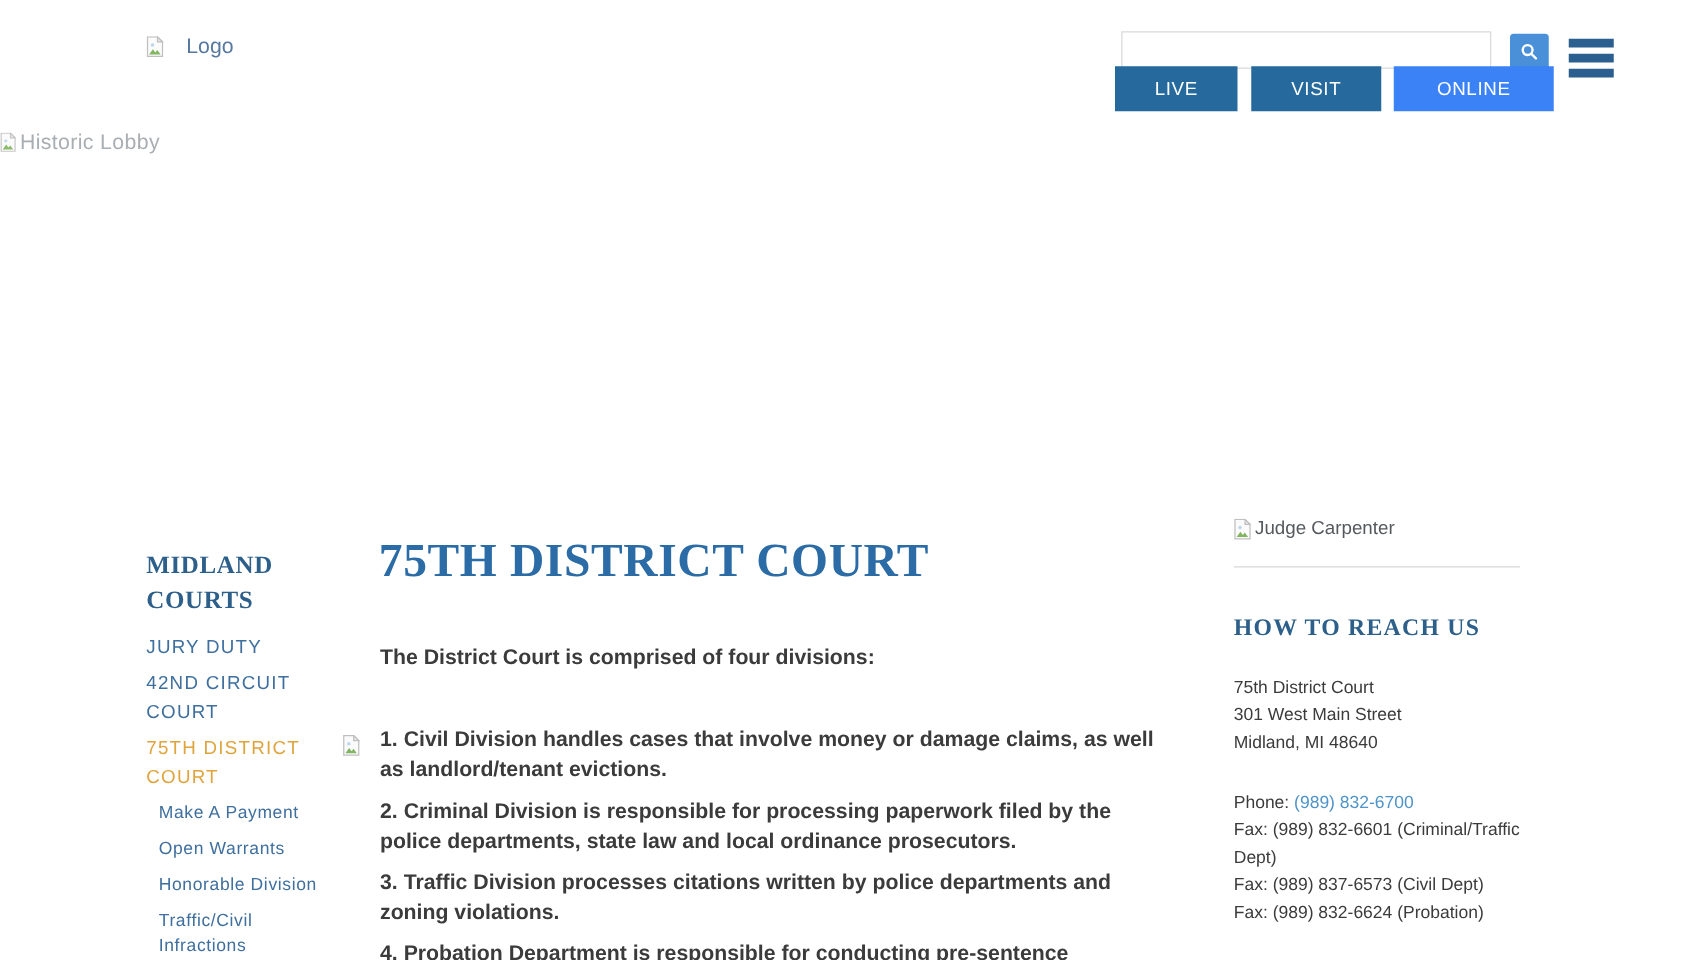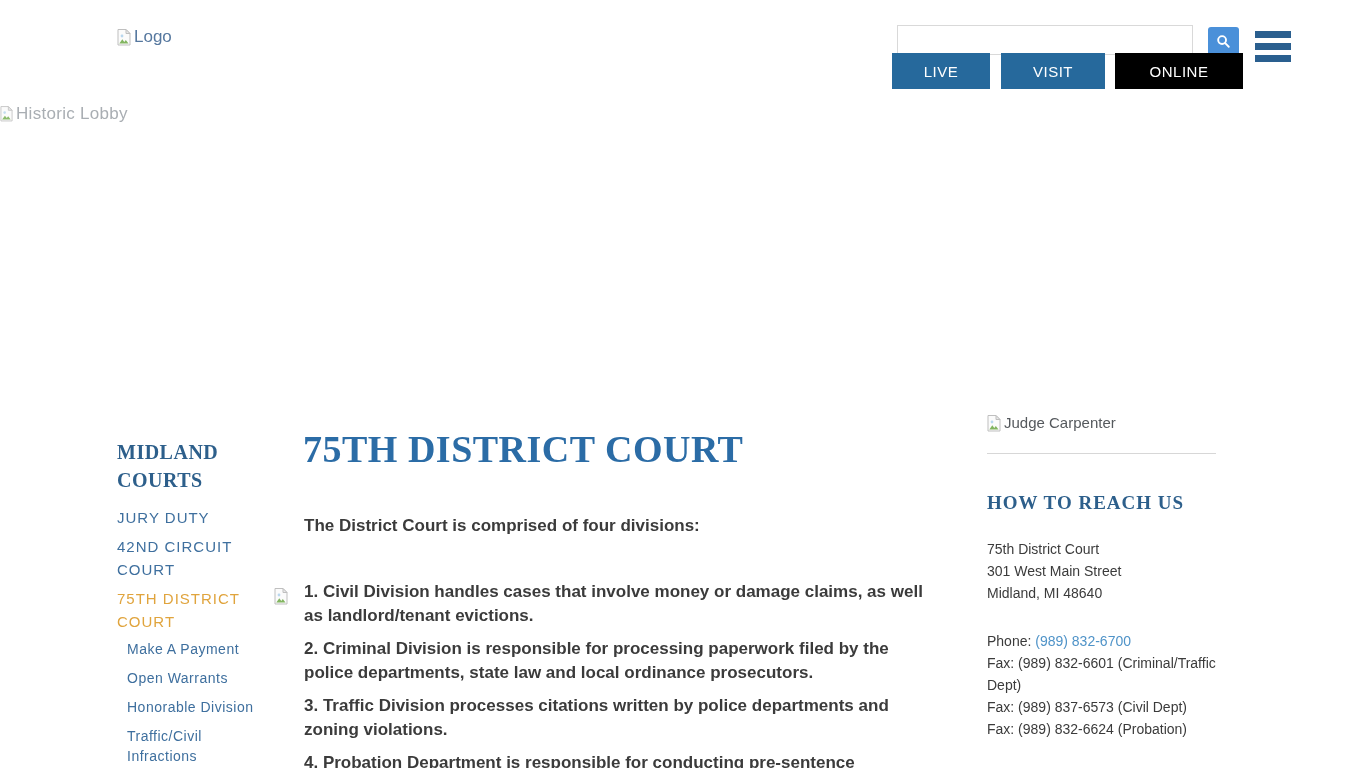--- a/index.html
+++ b/index.html
@@ -1,36 +1,36 @@
 <!DOCTYPE html>
 <html><head>
 <meta charset="utf-8">
 <style>
   * { box-sizing: border-box; }
   html, body { margin: 0; padding: 0; background: #fff; }
   body { font-family: "Liberation Sans", sans-serif; }
   .page { position: relative; width: 1366px; height: 768px; background: #fff; overflow: hidden; }
 
   
-  .logo { position: absolute; left: 117px; top: 27px; display: flex; align-items: center; gap: 3px;
+  .logo { position: absolute; left: 117px; top: 27px; display: flex; align-items: center; gap: 18px;
           color: #56789f; font-size: 17px; text-decoration: none; cursor: pointer; }
   .search-input { position: absolute; left: 897px; top: 25px; width: 296px; height: 30px;
           border: 1px solid #d9d9d9; background: #fff; padding: 0 8px; font-size: 14px; outline: none; }
   .search-btn { position: absolute; left: 1208px; top: 27px; width: 31px; height: 29px;
           background: #4a90d9; border: none; border-radius: 3px; cursor: pointer;
           display: flex; align-items: center; justify-content: center; padding: 0; }
   .menu-btn { position: absolute; left: 1255px; top: 30px; width: 36px; height: 32px;
           background: none; border: none; padding: 0; cursor: pointer; }
   .menu-btn .bar { height: 7px; background: #2a5f8f; margin-bottom: 5px; }
   .menu-btn .bar:last-child { margin-bottom: 0; }
   .hdr-btn { position: absolute; top: 53px; height: 36px; border: none; color: #fff;
           font-family: inherit; font-size: 15px; letter-spacing: 0.5px; cursor: pointer; }
   .btn-live   { left: 892px;  width: 98px;  background: #26699c; }
   .btn-visit  { left: 1001px; width: 104px; background: #26699c; }
-  .btn-online { left: 1115px; width: 128px; background: #000000; }
+  .btn-online { left: 1115px; width: 128px; background: #3b82f6; }
 
   
   .banner-alt { position: absolute; left: 0; top: 104px; display: flex; align-items: center; gap: 3px;
           color: #a9aeb3; font-size: 17px; letter-spacing: 0.3px; }
 
   
   .sidenav { position: absolute; left: 117px; top: 438px; width: 138px; }
   .sidenav-heading { margin: 0 0 12px 0; font-family: "Liberation Serif", serif; font-weight: 600;
           font-size: 20px; line-height: 28px; color: #2d5f8b; letter-spacing: 0.5px; }
   .nav-item { display: block; text-decoration: none; color: #3e6f9e; font-size: 15px;

